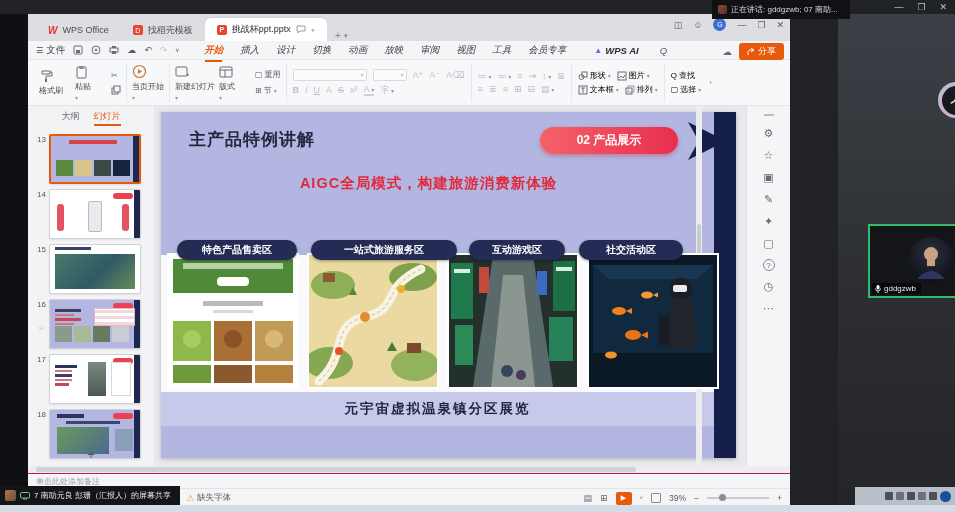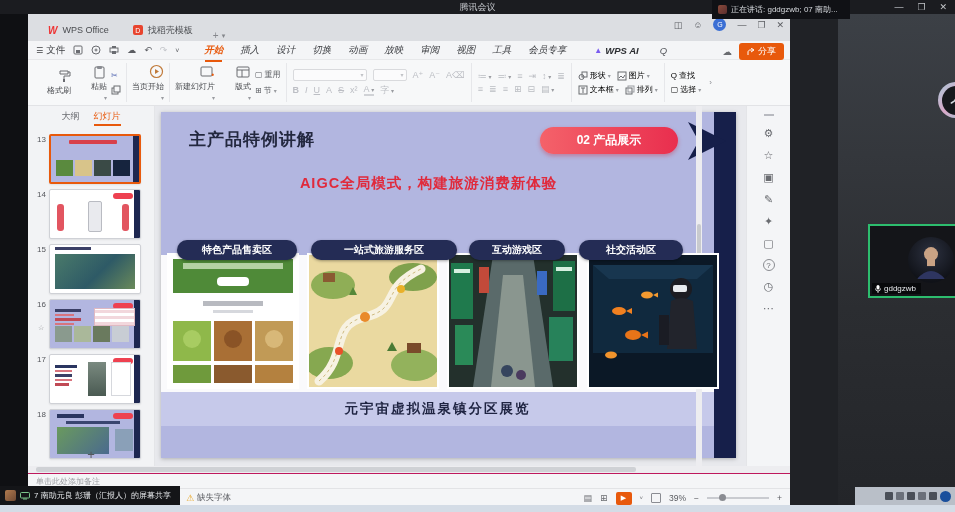--- a/index.html
+++ b/index.html
@@ -66,21 +66,21 @@
   .rtab.active::after { content:""; position:absolute; left:2px; right:2px; bottom:-3px; height:2px; background:#e8590c; }
   .ai-chip { display:flex; align-items:center; gap:3px; margin-left:12px; font-weight:bold; color:#2b2d31; }
   .ai-tri { color:#7a5cf0; font-size:8px; }
   .menubar-right { position:absolute; right:6px; top:2px; display:flex; align-items:center; gap:7px; }
   .share-btn { background:#e8590c; color:#fff; font-size:9px; border-radius:3px; padding:2px 8px; display:flex; gap:3px; align-items:center; }
 
   
   .ribbon { height:46px; background:#f7f8f9; border-bottom:1px solid #e2e3e6; display:flex; align-items:stretch;
     padding:3px 4px 3px 6px; gap:0; overflow:hidden; }
   .grp { display:flex; align-items:center; gap:4px; padding:0 5px; border-right:1px solid #e6e7ea; }
-  .bigbtn { display:flex; flex-direction:column; align-items:flex-end; justify-content:center; gap:2px;
+  .bigbtn { display:flex; flex-direction:column; align-items:flex-start; justify-content:center; gap:2px;
     font-size:8px; color:#4a4c50; min-width:32px; }
   .bigbtn svg { display:block; }
   .minicol { display:flex; flex-direction:column; justify-content:center; gap:5px; font-size:8px; color:#5a5c61; }
   .minirow { display:flex; align-items:center; gap:2px; }
   .fontgrp { display:flex; flex-direction:column; justify-content:center; gap:3px; padding:0 6px; border-right:1px solid #e6e7ea; }
   .fbox { width:74px; height:12px; border:1px solid #d9dadd; background:#fbfbfc; border-radius:2px; position:relative; }
   .fbox.small { width:34px; }
   .fbox::after { content:"▾"; position:absolute; right:2px; top:1px; font-size:6px; color:#c0c2c6; }
   .frow { display:flex; align-items:center; gap:6px; }
   .dis { color:#bcbec4; font-size:9px; }
@@ -156,23 +156,20 @@
   .zoom-slider { width:62px; height:2px; background:#c9cbd0; position:relative; }
   .zoom-knob { position:absolute; left:12px; top:-3px; width:7px; height:7px; border-radius:50%; background:#8a8c92; }
   .fitico { width:10px; height:10px; border:1px solid #8a8c92; border-radius:1px; position:relative; }
   .sicon { font-size:9px; color:#6a6c71; }
 </style>
 </head>
 <body>
 
 <div class="screen">
 
-  <div class="mt-titlebar">
-    <span>腾讯会议</span>
-  </div>
   <div class="mt-controls">
     <span>—</span>
     <span>❐</span>
     <span>✕</span>
   </div>
   <div class="speaking-badge">
     <span class="spk-ico"></span>
     <span>正在讲话: gddgzwb; 07 南助...</span>
   </div>
 
@@ -181,20 +178,28 @@
   <div class="wps">
 
     <div class="tabbar">
       <div class="doc-tab">
         <span class="wlogo">W</span>
         <span>WPS Office</span>
       </div>
       <div class="doc-tab">
         <span class="docer-ico">D</span>
         <span>找稻壳模板</span>
+      </div>
+      <div class="doc-tab active">
+        <span class="ppt-ico">P</span>
+        <span>挑战杯ppt.pptx</span>
+        <svg width="10" height="9" viewBox="0 0 10 9">
+            <path d="M1 1h8v5H4L2 8V6H1z" fill="none" stroke="#9a9ca1" stroke-width="1"></path>
+          </svg>
+        <span style="color:#b8bac0;font-size:7px">●</span>
       </div>
       <div class="tab-extra">
         <span>+</span>
         <span style="font-size:7px">▾</span>
       </div>
       <div class="win-ctrl">
         <span>◫</span>
         <span>☺</span>
         <span class="avatar-dot">G</span>
         <span>—</span>

